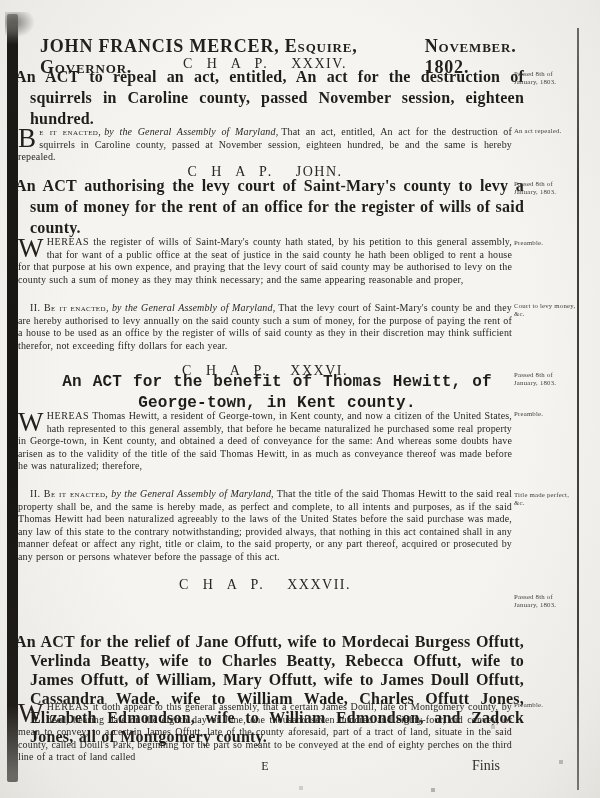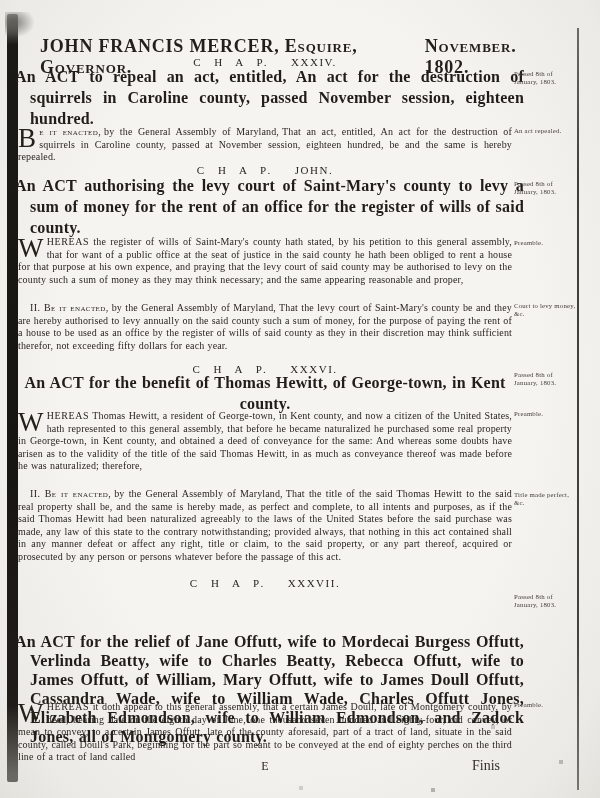--- a/index.html
+++ b/index.html
@@ -35,41 +35,41 @@
   .note{
     position:absolute;left:514px;width:62px;
     font-size:6.8px;line-height:8.4px;color:#46413a;letter-spacing:.2px;
   }
   .page-header{
     position:absolute;left:40px;top:36px;width:516px;
     display:flex;justify-content:space-between;
     font-variant:small-caps;font-weight:700;font-size:18px;letter-spacing:.8px;color:#231f1a;
   }
   .chap-head{
-    text-align:center;font-size:11px;color:#2a2621;letter-spacing:2.5px;word-spacing:6px;
+    text-align:center;font-size:14px;color:#2a2621;letter-spacing:2.5px;word-spacing:6px;
   }
   .chap-head .num{margin-left:22px;letter-spacing:1.5px;}
   .act-title{
     font-size:16px;line-height:21px;font-weight:700;color:#211d18;
     text-align:justify;padding-left:12px;text-indent:-15px;
     letter-spacing:.2px;word-spacing:1px;
   }
-  .act-title.centered{text-align:center;padding-left:0;text-indent:0;}
+  .act-title.centered{text-align:center;padding-left:12px;text-indent:0;font-family:Liberation Mono, monospace;}
   .act-title.tight{line-height:19px;margin-top:44px;}
   .body-par{
     font-size:10px;line-height:12.6px;text-align:justify;
     letter-spacing:.15px;word-spacing:.5px;color:#2b2620;
   }
   .body-par.indent{text-indent:12px;}
   .dropcap{
     float:left;font-size:27px;line-height:23px;padding:1px 3px 0 0;
     font-weight:400;color:#252019;
   }
   .sc{font-variant:small-caps;letter-spacing:.4px;margin-right:3px;margin-top:32px;}
-  .ital{margin-right:3px;}
+  .ital{font-style:italic;margin-right:3px;}
   .leadcaps{letter-spacing:.6px;}
   .footer-e{position:absolute;left:18px;top:759px;width:494px;text-align:center;font-size:12px;color:#2b2620;}
   .footer-finis{position:absolute;left:18px;top:758px;width:482px;text-align:right;font-size:14px;color:#34302a;}
 </style>
 </head>
 <body>
 
 <div class="left-bar"></div>
 <div class="right-edge"></div>
 <div class="specks"></div>

